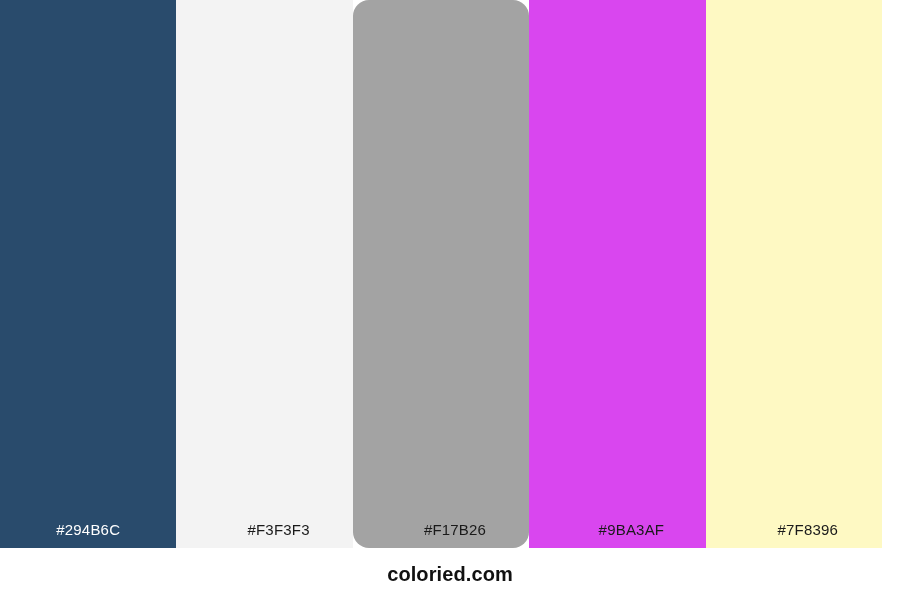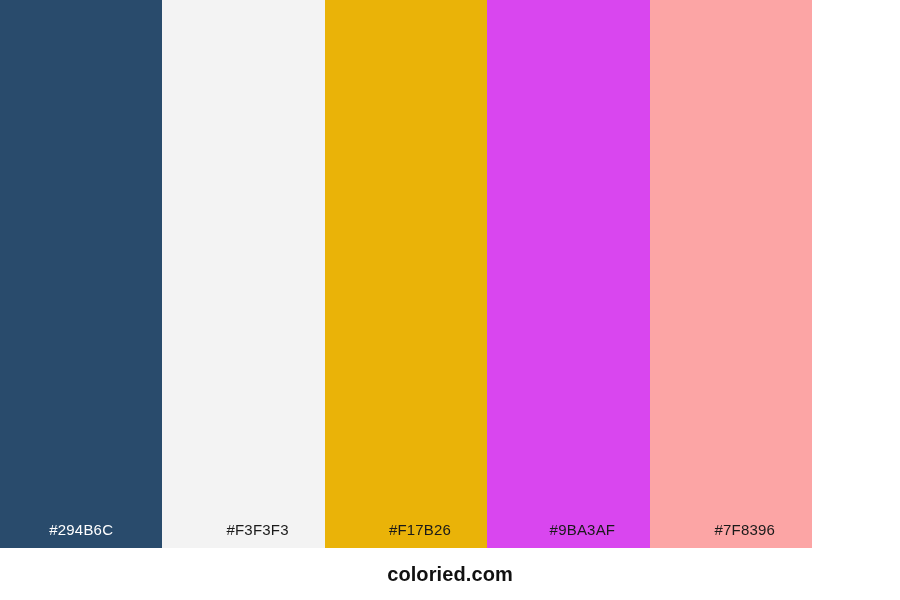--- a/index.html
+++ b/index.html
@@ -15,21 +15,21 @@
     overflow: hidden;
   }
   .palette-page {
     width: 900px;
     height: 600px;
     display: flex;
     flex-direction: column;
     background: #FFFFFF;
   }
   .swatch-band {
-    width: 812px;
+    width: 882px;
     height: 548px;
     display: flex;
     flex-direction: row;
   }
   .swatch {
     flex: 1 1 180px;
     height: 548px;
     position: relative;
     display: flex;
     align-items: flex-end;
@@ -77,29 +77,29 @@
   <div class="swatch-band">
 
     <div class="swatch" id="swatch-0" style="background-color: rgb(41, 75, 108);">
       <span class="swatch-label label-light">#294B6C</span>
     </div>
 
     <div class="swatch" id="swatch-1" style="background-color: rgb(243, 243, 243);">
       <span class="swatch-label label-dark">#F3F3F3</span>
     </div>
 
-    <div class="swatch" id="swatch-2" style="background-color: #eab308;">
+    <div class="swatch" id="swatch-2" style="background-color: #a3a3a3; border-radius: 16px;">
       <span class="swatch-label label-dark">#F17B26</span>
     </div>
 
     <div class="swatch" id="swatch-3" style="background-color: #d946ef;">
       <span class="swatch-label label-dark">#9BA3AF</span>
     </div>
 
-    <div class="swatch" id="swatch-4" style="background-color: #fca5a5;">
+    <div class="swatch" id="swatch-4" style="background-color: #fef9c3;">
       <span class="swatch-label label-dark">#7F8396</span>
     </div>
 
   </div>
 
   <div class="footer">
     <span class="footer-text">coloried.com</span>
   </div>
 
 </div>

